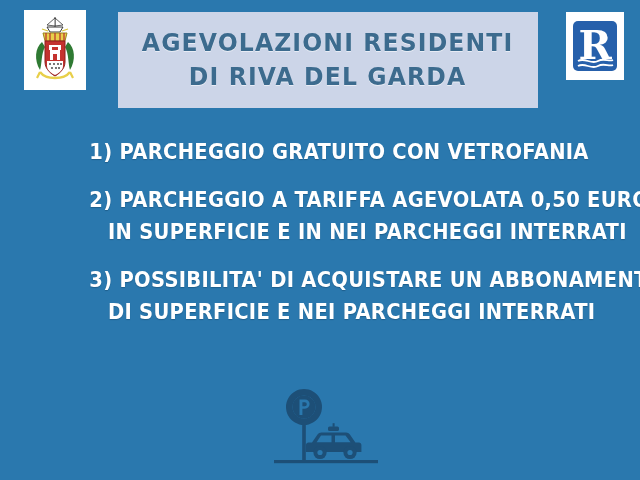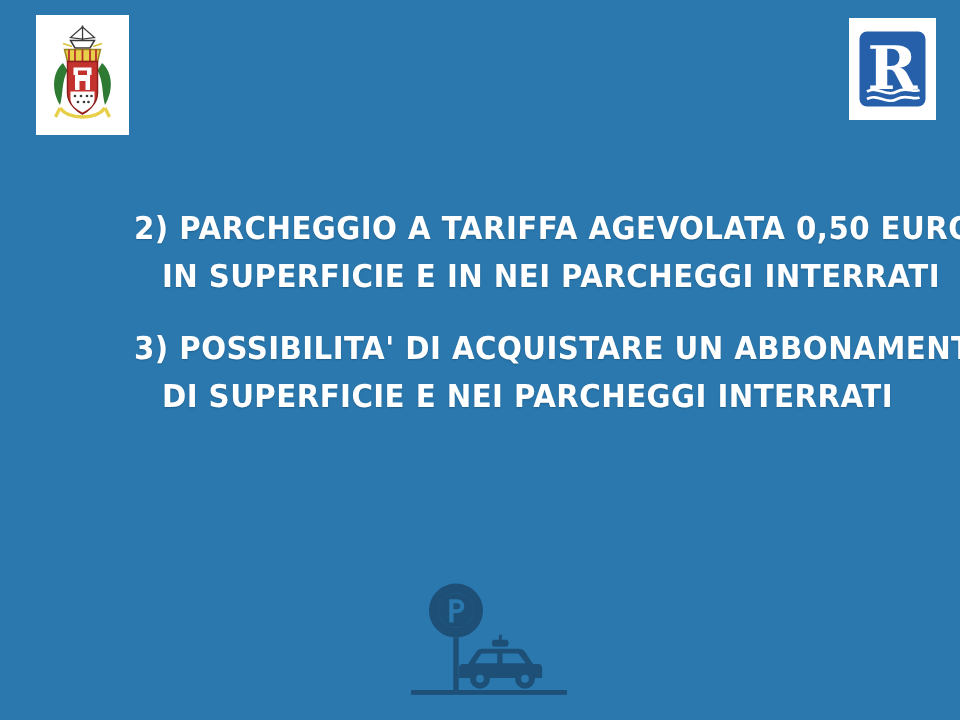--- a/index.html
+++ b/index.html
@@ -143,34 +143,41 @@
           <circle cx="24" cy="54" r="0.9"></circle>
             <circle cx="28" cy="54" r="0.9"></circle>
           <circle cx="31" cy="54" r="0.9"></circle>
         </g>
 
         <path d="M12 58 C18 66 36 66 42 58" stroke="#e8cf4a" stroke-width="2.4" fill="none"></path>
         <path d="M12 58 L9 64 M42 58 L45 64" stroke="#e8cf4a" stroke-width="2.2" fill="none"></path>
       </svg>
     </div>
 
+    <div id="title-banner">
+      <div class="title-line">AGEVOLAZIONI RESIDENTI</div>
+      <div class="title-line">DI RIVA DEL GARDA</div>
+    </div>
 
     <div id="brand-logo">
       <svg width="48" height="56" viewBox="0 0 48 56" xmlns="http://www.w3.org/2000/svg">
         <rect x="2" y="3" width="44" height="50" rx="5" ry="5" fill="#2660ab"></rect>
         <text x="24" y="41" text-anchor="middle" font-family="DejaVu Serif, serif" font-size="40" font-weight="bold" fill="#ffffff">R</text>
         <path d="M7 43 C14 39 20 47 27 43 C33 39.5 38 44 42 42" stroke="#ffffff" stroke-width="1.8" fill="none"></path>
         <path d="M7 48 C14 44 20 52 27 48 C33 44.5 38 49 42 47" stroke="#ffffff" stroke-width="1.8" fill="none"></path>
       </svg>
     </div>
 
   </div>
 
   <div id="items">
 
+    <div class="item">
+      <div class="item-line first">1) PARCHEGGIO GRATUITO CON VETROFANIA</div>
+    </div>
 
     <div class="item">
       <div class="item-line first">2) PARCHEGGIO A TARIFFA AGEVOLATA 0,50 EURO</div>
       <div class="item-line cont">IN SUPERFICIE E IN NEI PARCHEGGI INTERRATI</div>
     </div>
 
     <div class="item">
       <div class="item-line first">3) POSSIBILITA' DI ACQUISTARE UN ABBONAMENTO</div>
       <div class="item-line cont">DI SUPERFICIE E NEI PARCHEGGI INTERRATI</div>
     </div>

